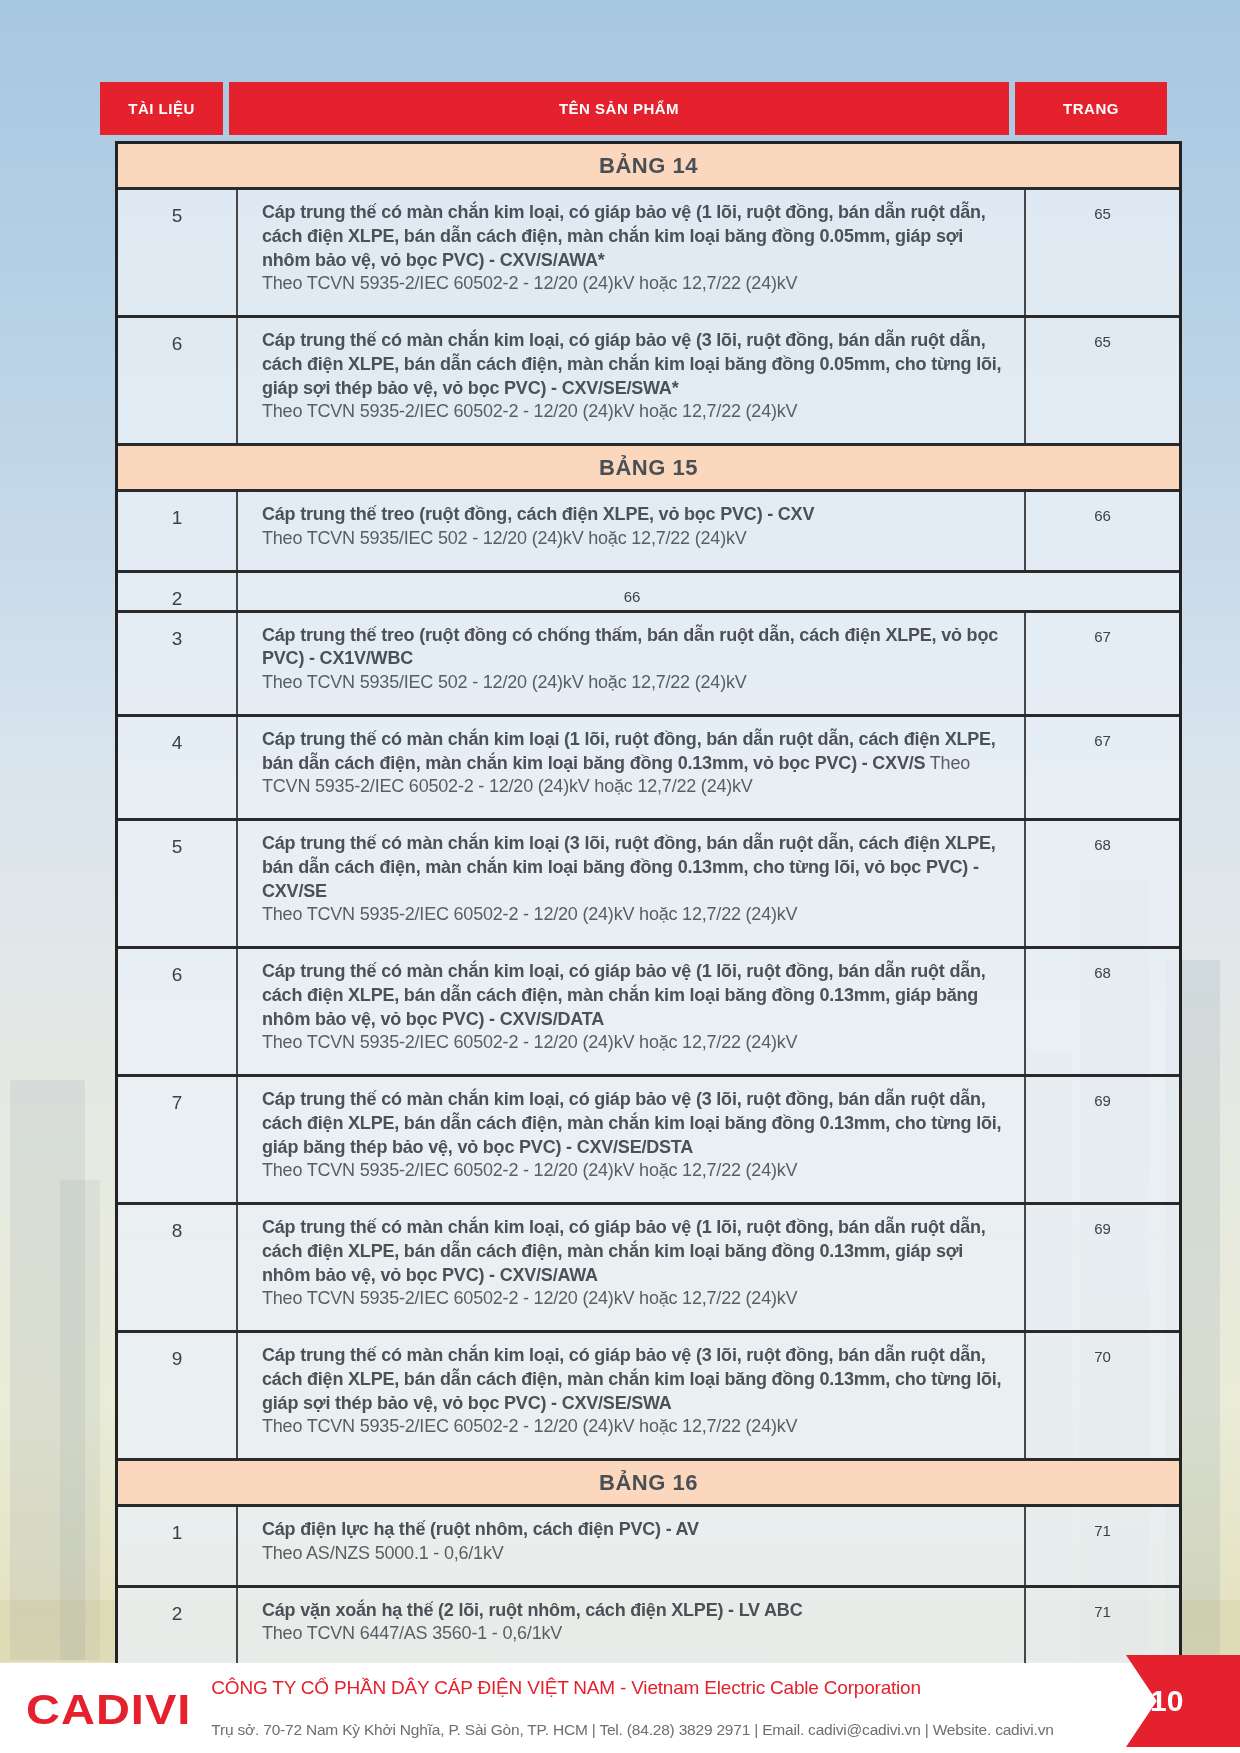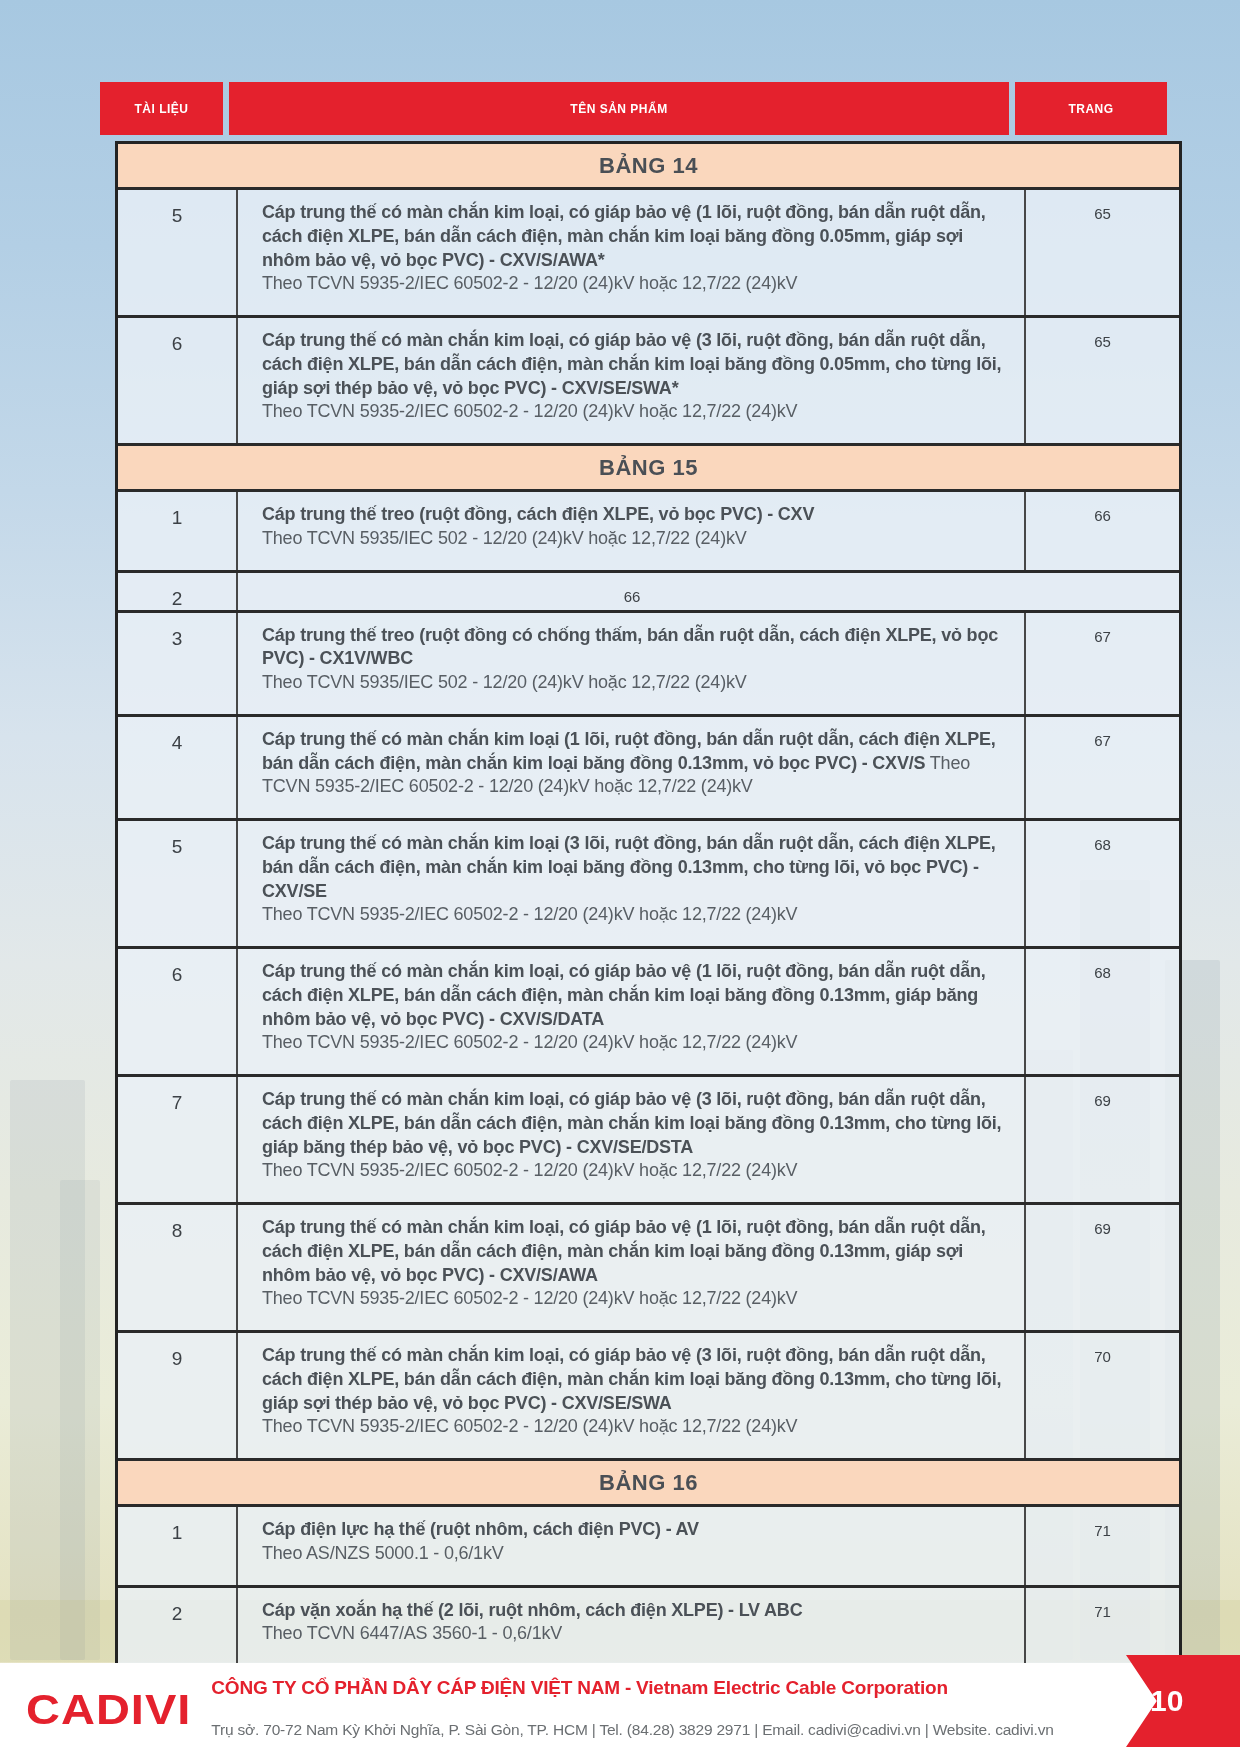--- a/index.html
+++ b/index.html
@@ -12,21 +12,21 @@
       #a7c8e1 0%, #b3cfe5 14%, #c3d8e9 28%, #d7e3ed 42%,
       #e2e8e9 55%, #e7eadf 68%, #eaecd8 80%, #e4e2c2 92%, #e9e6c9 100%);
   }
 
   
   .bg-shape { position:absolute; border-radius:2px; }
 
   
   .table-header { position:absolute; left:100px; top:82px; width:1067px; height:53px; display:flex; gap:6px; }
   .hcell {
-    background:#e4212d; color:#fff; font-weight:bold; font-size:12px; letter-spacing:.5px;
+    background:#e4212d; color:#fff; font-weight:bold; font-size:15px; letter-spacing:.5px;
     display:flex; align-items:center; justify-content:center;
   }
   .hcell.c1 { width:123px; }
   .hcell.c2 { flex:1; }
   .hcell.c3 { width:152px; }
 
   
   .table-body { position:absolute; left:115px; top:141px; width:1067px; border:3px solid #232323; }
   .table-body > div { border-bottom:3px solid #2a2a2a; }
   .table-body > div:last-child { border-bottom:none; }
@@ -44,21 +44,21 @@
   .pspec { color:#585e64; }
   .pspec.block { display:block; }
 
   
   .footer {
     position:absolute; left:0; bottom:0; width:1240px; height:90px; background:#ffffff;
     display:flex; align-items:center; padding-left:26px;
   }
   .logo { color:#e4212d; font-weight:bold; font-size:47px; letter-spacing:1px; transform:scaleY(0.92); }
   .footer-text { margin-left:20px; }
-  .company { color:#e4212d; font-weight:bold; font-size:19px; letter-spacing:-0.2px; }
+  .company { color:#e4212d; font-weight:normal; font-size:19px; letter-spacing:-0.2px; }
   .address { color:#6b6f72; font-size:15.5px; margin-top:22px; letter-spacing:-0.2px; }
 
   .page-ribbon {
     position:absolute; right:0; bottom:6px; width:114px; height:92px; background:#e4212d;
     clip-path:polygon(0 0, 100% 0, 100% 100%, 0 100%, 27% 50%);
     display:flex; align-items:center; padding-left:24px;
     color:#fff; font-size:30px; font-weight:bold;
   }
 </style>
 </head>

